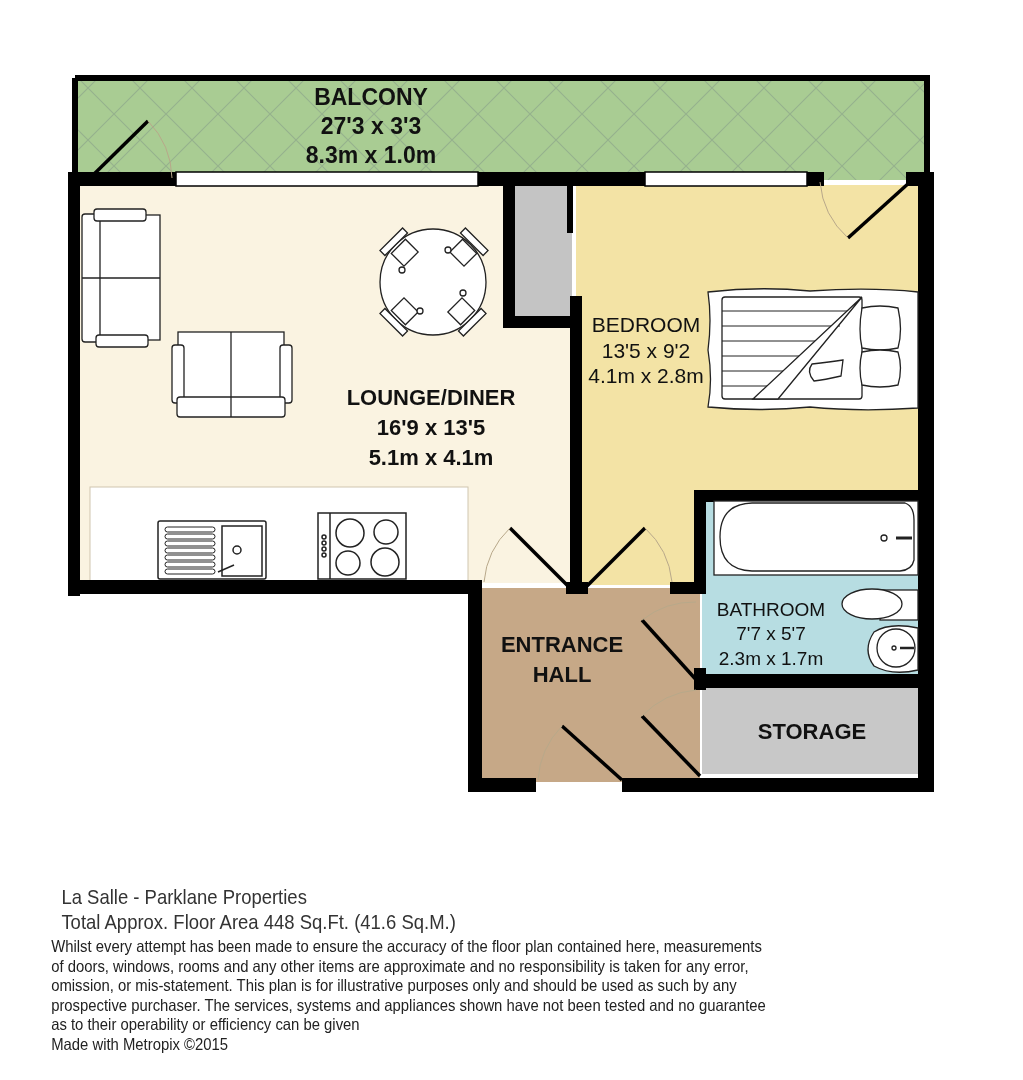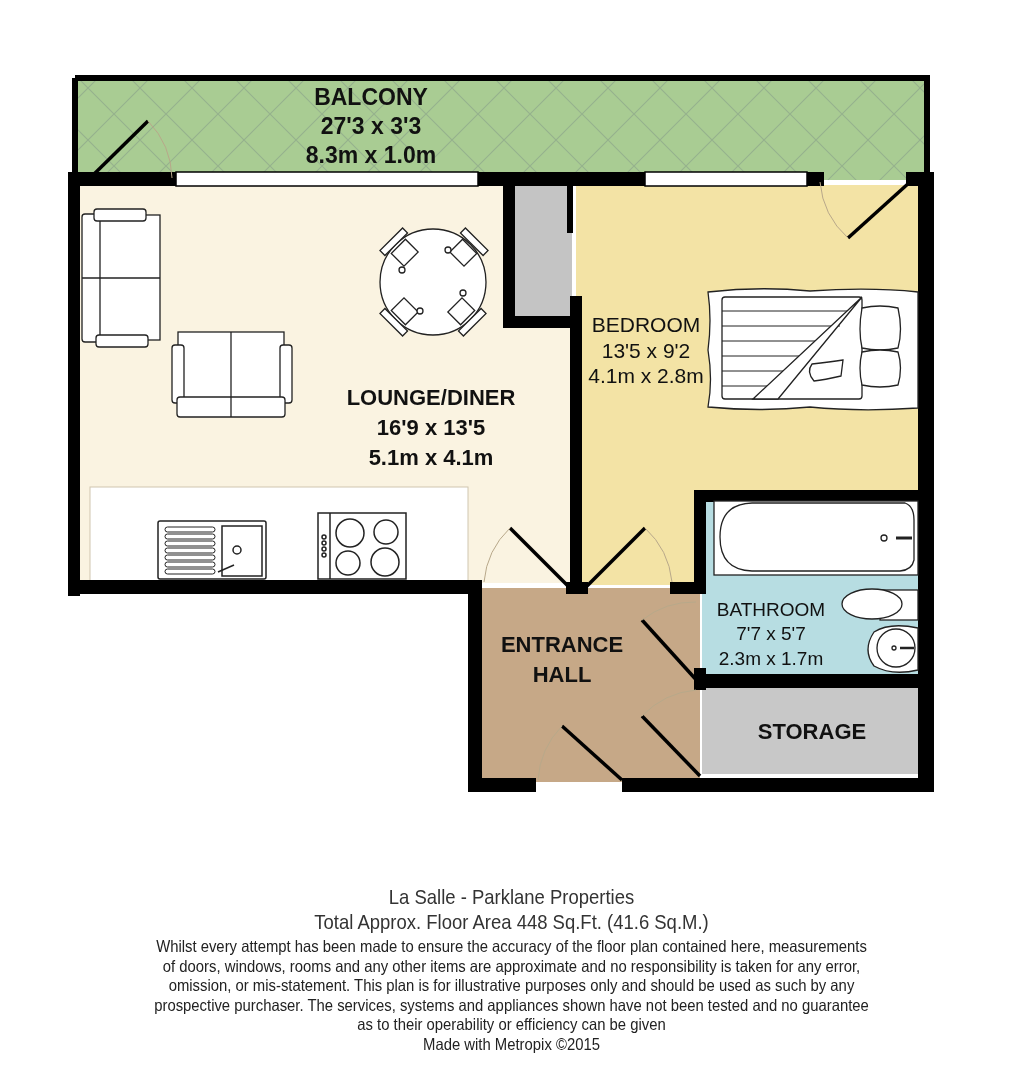--- a/index.html
+++ b/index.html
@@ -1,20 +1,20 @@
 <!DOCTYPE html>
 <html><head>
 <meta charset="utf-8">
 <style>
   html, body { margin:0; padding:0; background:#ffffff; }
   body { width:1023px; height:1080px; position:relative; overflow:hidden; font-family:"Liberation Sans", sans-serif; }
   #plan { position:absolute; left:0; top:0; width:1023px; height:880px; }
   .room-label { font-family:"Liberation Sans", sans-serif; font-weight:bold; fill:#111; text-anchor:middle; }
   .room-label-light { font-family:"Liberation Sans", sans-serif; font-weight:normal; fill:#111; text-anchor:middle; }
-  .footer { position:absolute; left:0; top:884px; width:1023px; text-align:center; color:#333; }
+  .footer { position:absolute; left:0; top:884px; width:1023px; color:#333; }
   .footer .title { font-family:"Liberation Sans", sans-serif; font-size:21px; line-height:25px; transform:scaleX(0.88); transform-origin:center; }
   .footer .disclaimer { font-family:"Liberation Sans", sans-serif; font-size:16.5px; line-height:19.5px; margin-top:3px; transform:scaleX(0.9); transform-origin:center; color:#222; }
 </style>
 </head>
 <body>
 
 <svg id="plan" viewBox="0 0 1023 880" xmlns="http://www.w3.org/2000/svg">
   <defs>
     <pattern id="lattice" patternUnits="userSpaceOnUse" width="52" height="52" patternTransform="translate(10,10)">
       <path d="M0 0 L52 52 M52 0 L0 52" stroke="#8fa88a" stroke-width="1.2" fill="none" opacity="0.75"></path>

